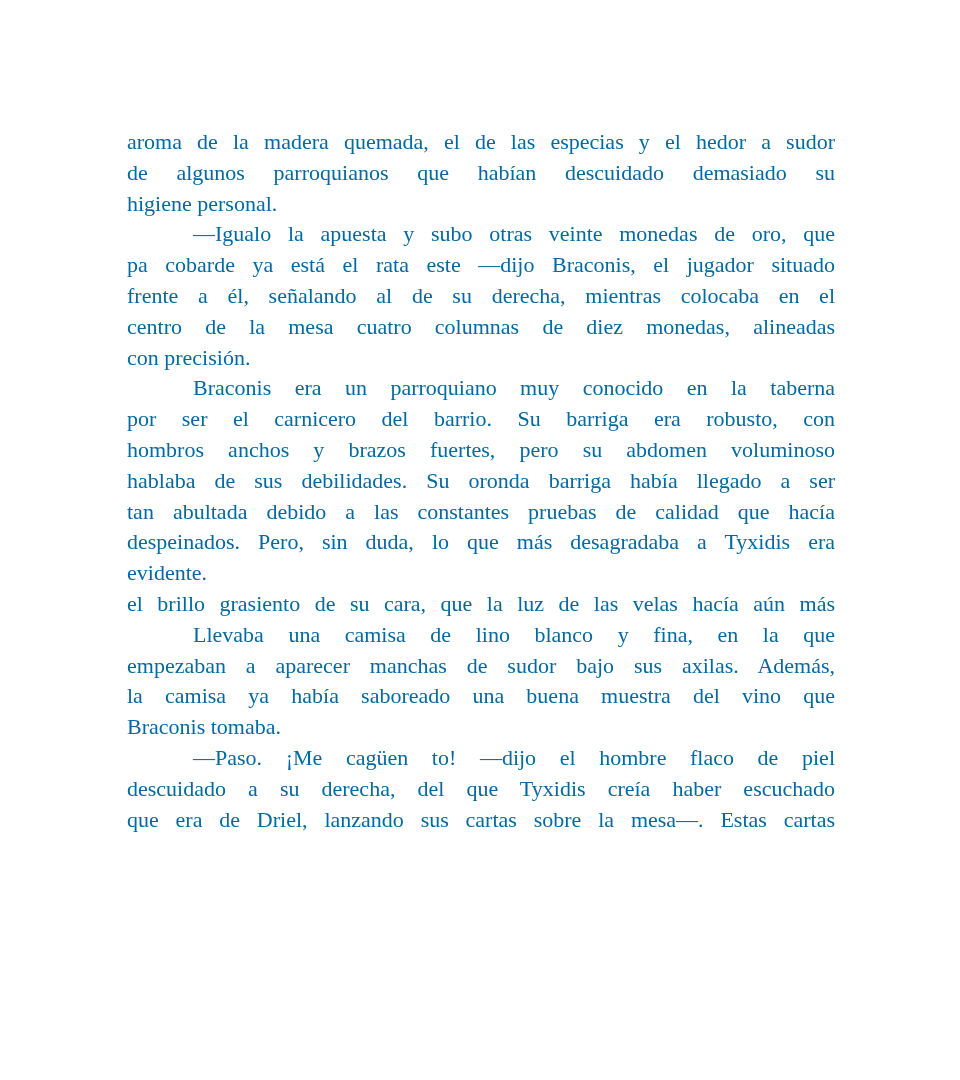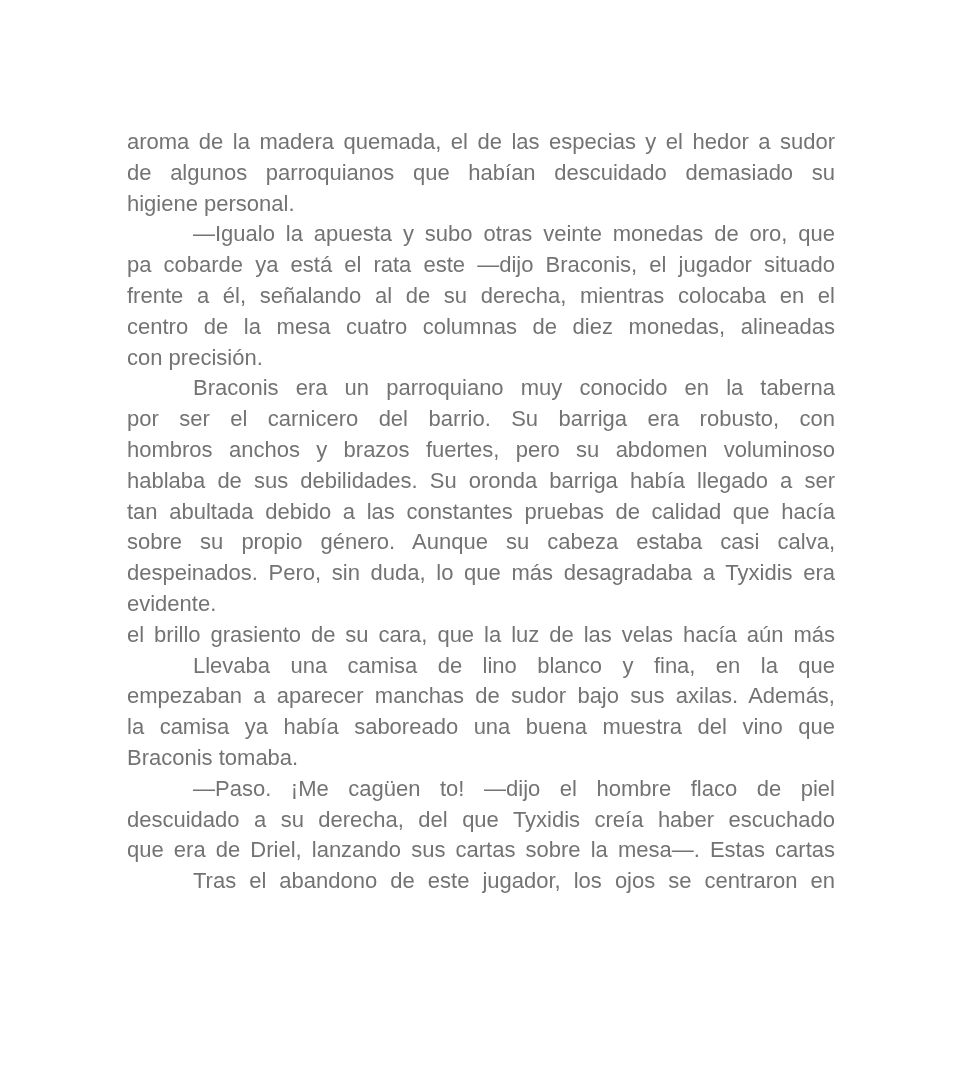--- a/index.html
+++ b/index.html
@@ -6,22 +6,22 @@
     margin: 0;
     padding: 0;
     background: #ffffff;
   }
   .page {
     position: relative;
     width: 960px;
     height: 1080px;
     background: #ffffff;
     overflow: hidden;
-    font-family: Liberation Sans, sans-serif;
-    color: #737373;
+    font-family: Liberation Serif, serif;
+    color: #0369a1;
   }
   .page-text {
     position: absolute;
     left: 127px;
     top: 127px;
     width: 708px;
     font-size: 22px;
     line-height: 30.8px;
     font-kerning: normal;
   }
@@ -58,33 +58,29 @@
         <div class="line">frente a él, señalando al de su derecha, mientras colocaba en el</div>
         <div class="line">centro de la mesa cuatro columnas de diez monedas, alineadas</div>
         <div class="line end">con precisión.</div>
       </div>
       <div class="paragraph">
         <div class="line indent">Braconis era un parroquiano muy conocido en la taberna</div>
         <div class="line">por ser el carnicero del barrio. Su barriga era robusto, con</div>
         <div class="line">hombros anchos y brazos fuertes, pero su abdomen voluminoso</div>
         <div class="line">hablaba de sus debilidades. Su oronda barriga había llegado a ser</div>
         <div class="line">tan abultada debido a las constantes pruebas de calidad que hacía</div>
-        <div class="line">sobre su propio género. Aunque su cabeza estaba casi calva,</div>
         <div class="line">despeinados. Pero, sin duda, lo que más desagradaba a Tyxidis era</div>
         <div class="line end">evidente.</div>
         <div class="line">el brillo grasiento de su cara, que la luz de las velas hacía aún más</div>
       </div>
       <div class="paragraph">
         <div class="line indent">Llevaba una camisa de lino blanco y fina, en la que</div>
         <div class="line">empezaban a aparecer manchas de sudor bajo sus axilas. Además,</div>
         <div class="line">la camisa ya había saboreado una buena muestra del vino que</div>
         <div class="line end">Braconis tomaba.</div>
       </div>
       <div class="paragraph">
         <div class="line indent">—Paso. ¡Me cagüen to! —dijo el hombre flaco de piel</div>
         <div class="line">descuidado a su derecha, del que Tyxidis creía haber escuchado</div>
         <div class="line">que era de Driel, lanzando sus cartas sobre la mesa—. Estas cartas</div>
       </div>
-      <div class="paragraph">
-        <div class="line indent">Tras el abandono de este jugador, los ojos se centraron en</div>
-      </div>
     </div>
 </div>
 
 </body></html>

